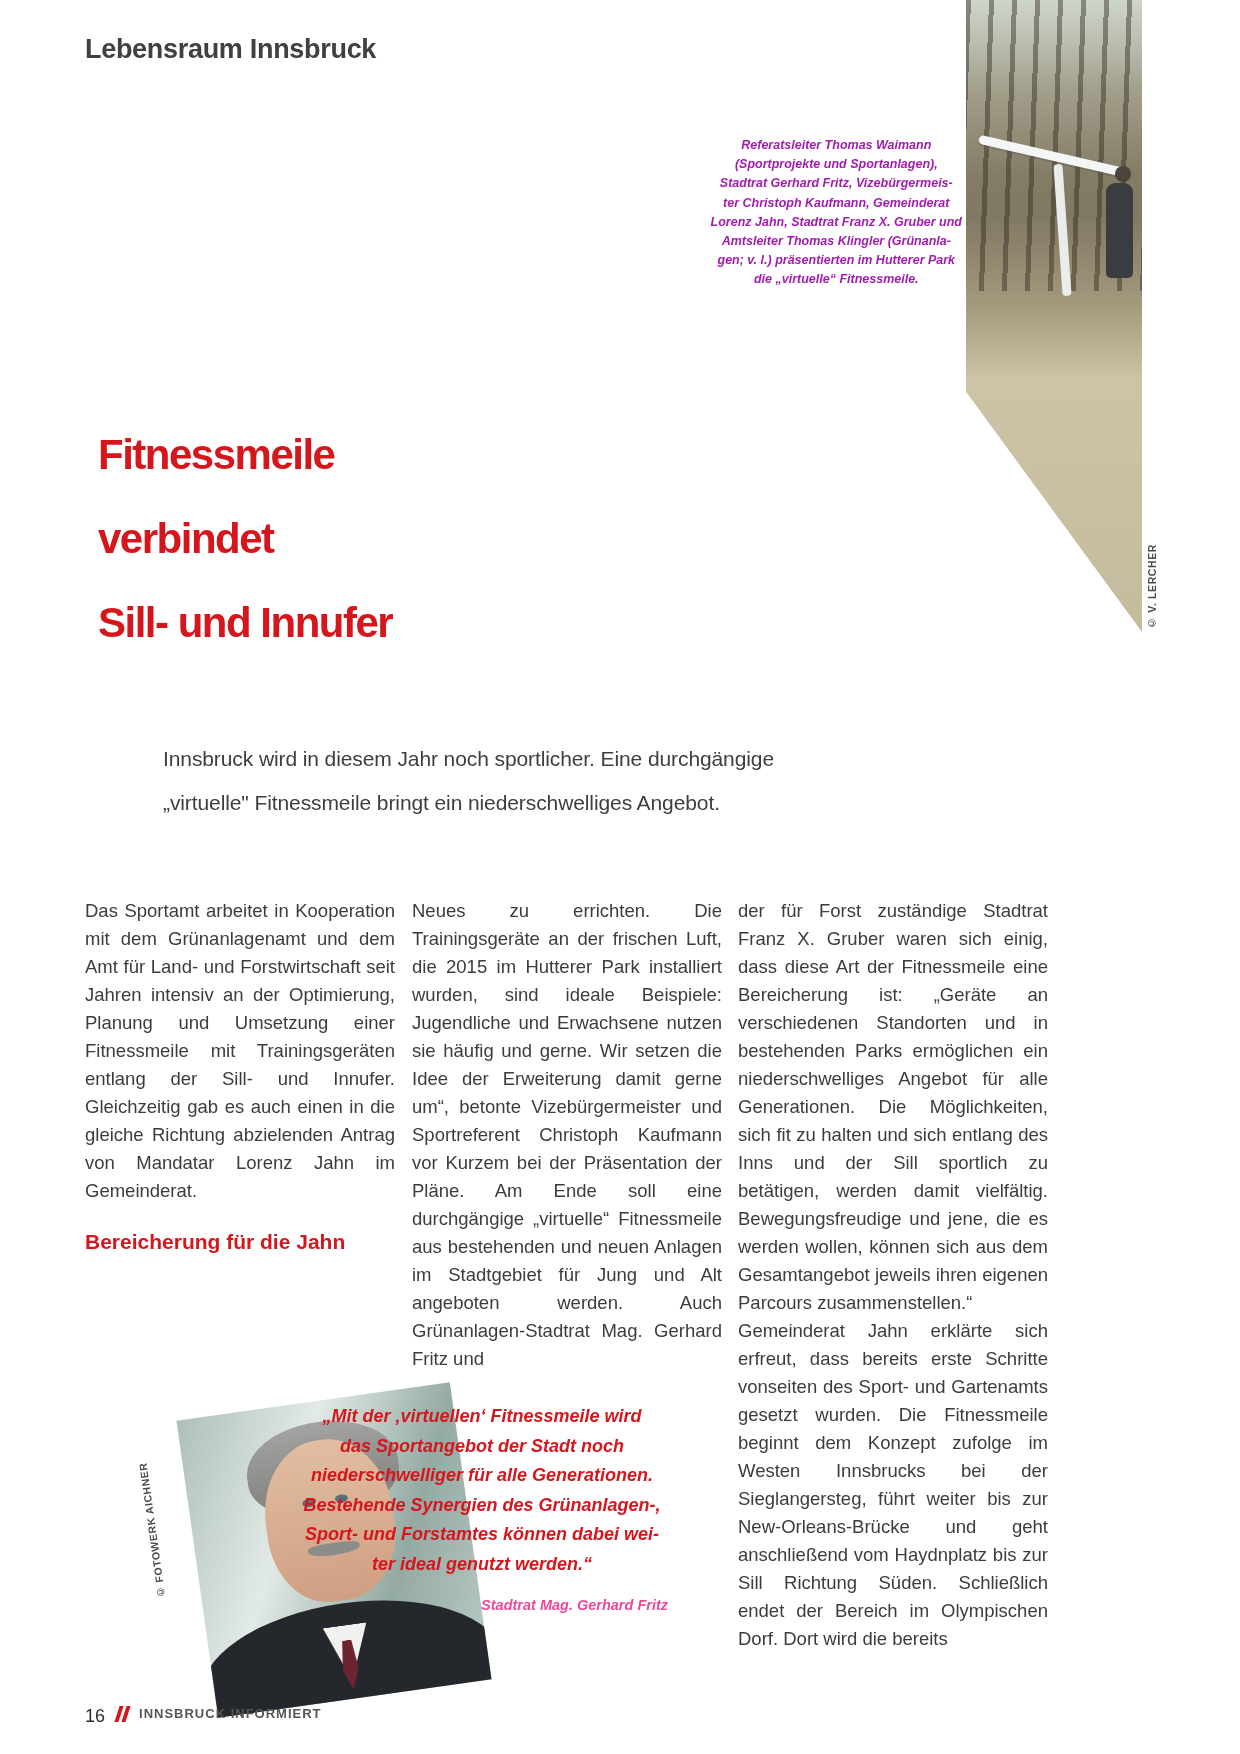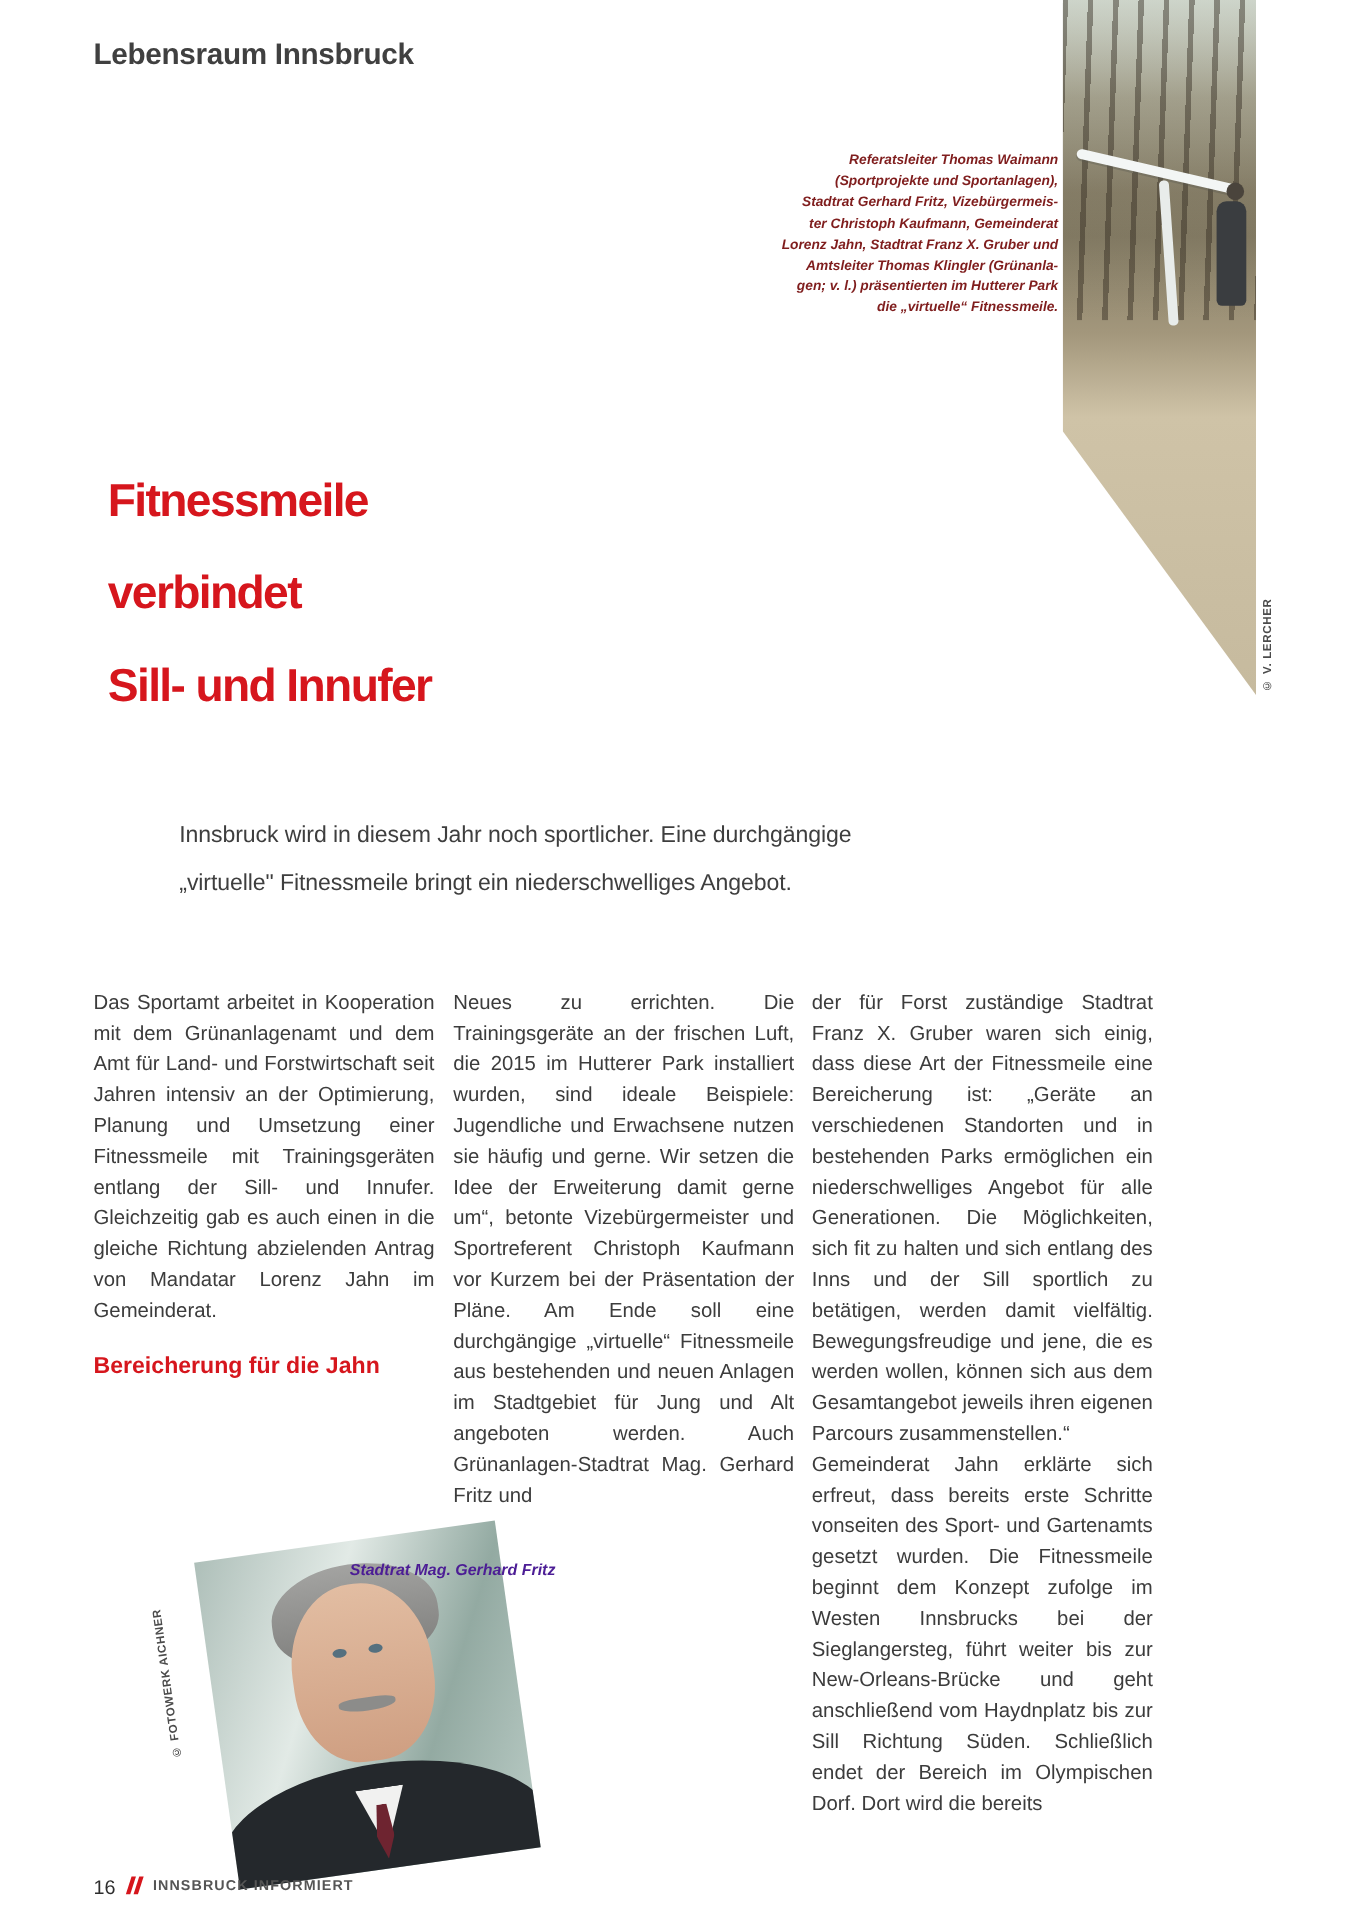--- a/index.html
+++ b/index.html
@@ -47,22 +47,22 @@
 
   .photo-credit{
     font-size:10.5px;font-weight:bold;color:#4b4b4b;letter-spacing:.6px;
     writing-mode:vertical-rl;
   }
   .credit-hero{left:1146px;top:544px;transform:rotate(180deg);}
   .credit-portrait{left:146px;top:1462px;transform:rotate(172deg);}
 
   
   .hero-caption{
-    right:278px;top:136px;text-align:right;
-    font-size:12.5px;line-height:19.2px;font-style:italic;font-weight:bold;color:#7f1d1d;
+    right:278px;top:136px;text-align:center;
+    font-size:12.5px;line-height:19.2px;font-style:italic;font-weight:bold;color:#a21caf;
   }
 
   
   .headline{
     left:98px;top:413px;font-size:42px;line-height:84px;font-weight:bold;
     color:var(--accent);letter-spacing:-1.5px;
   }
   .lead{
     left:163px;top:737px;font-size:21px;line-height:44px;color:#3e3e3e;letter-spacing:-0.1px;
   }
@@ -77,22 +77,22 @@
   .col1{left:85px;}
   .col2{left:412px;}
   .col3{left:738px;}
 
   
   .quote-block{
     left:296px;top:1402px;width:372px;text-align:center;
     color:var(--accent);font-size:18px;line-height:29.5px;font-weight:bold;font-style:italic;
   }
   .quote-attribution{
-    margin-top:12px;text-align:left;padding-left:22px;
-    color:#4c1d95;font-size:14.5px;font-style:italic;font-weight:bold;
+    margin-top:12px;text-align:right;padding-left:22px;
+    color:#ec4899;font-size:14.5px;font-style:italic;font-weight:bold;
   }
 
   
   .portrait-photo{
     left:196px;top:1400px;width:276px;height:300px;transform:rotate(-8deg);
     background:linear-gradient(115deg,#aebfb9 0%,#e2eae6 35%,#93aaa2 68%,#bccdc7 100%);
     overflow:hidden;
   }
   .p-hair{left:50%;top:7%;transform:translateX(-50%);width:152px;height:92px;
     background:linear-gradient(#a3a3a1,#7e7e7c);border-radius:50% 50% 42% 42%;}
@@ -166,20 +166,26 @@
   <div class="abs p-eye left"></div>
   <div class="abs p-eye right"></div>
   <div class="abs p-mustache"></div>
   <div class="abs p-suit"></div>
   <div class="abs p-shirt"></div>
   <div class="abs p-tie"></div>
 </div>
 <div class="abs photo-credit credit-portrait">© FOTOWERK AICHNER</div>
 
 <div class="abs quote-block">
+  <div class="prelines">„Mit der ‚virtuellen‘ Fitnessmeile wird
+das Sportangebot der Stadt noch
+niederschwelliger für alle Generationen.
+Bestehende Synergien des Grünanlagen-,
+Sport- und Forstamtes können dabei wei-
+ter ideal genutzt werden.“</div>
   <div class="quote-attribution">Stadtrat Mag. Gerhard Fritz</div>
 </div>
 
 <div class="abs footer">
   <span class="pagenum">16</span>
   <span class="slashes">
       <span></span>
       <span></span>
     </span>
   <span class="magname">INNSBRUCK INFORMIERT</span>

